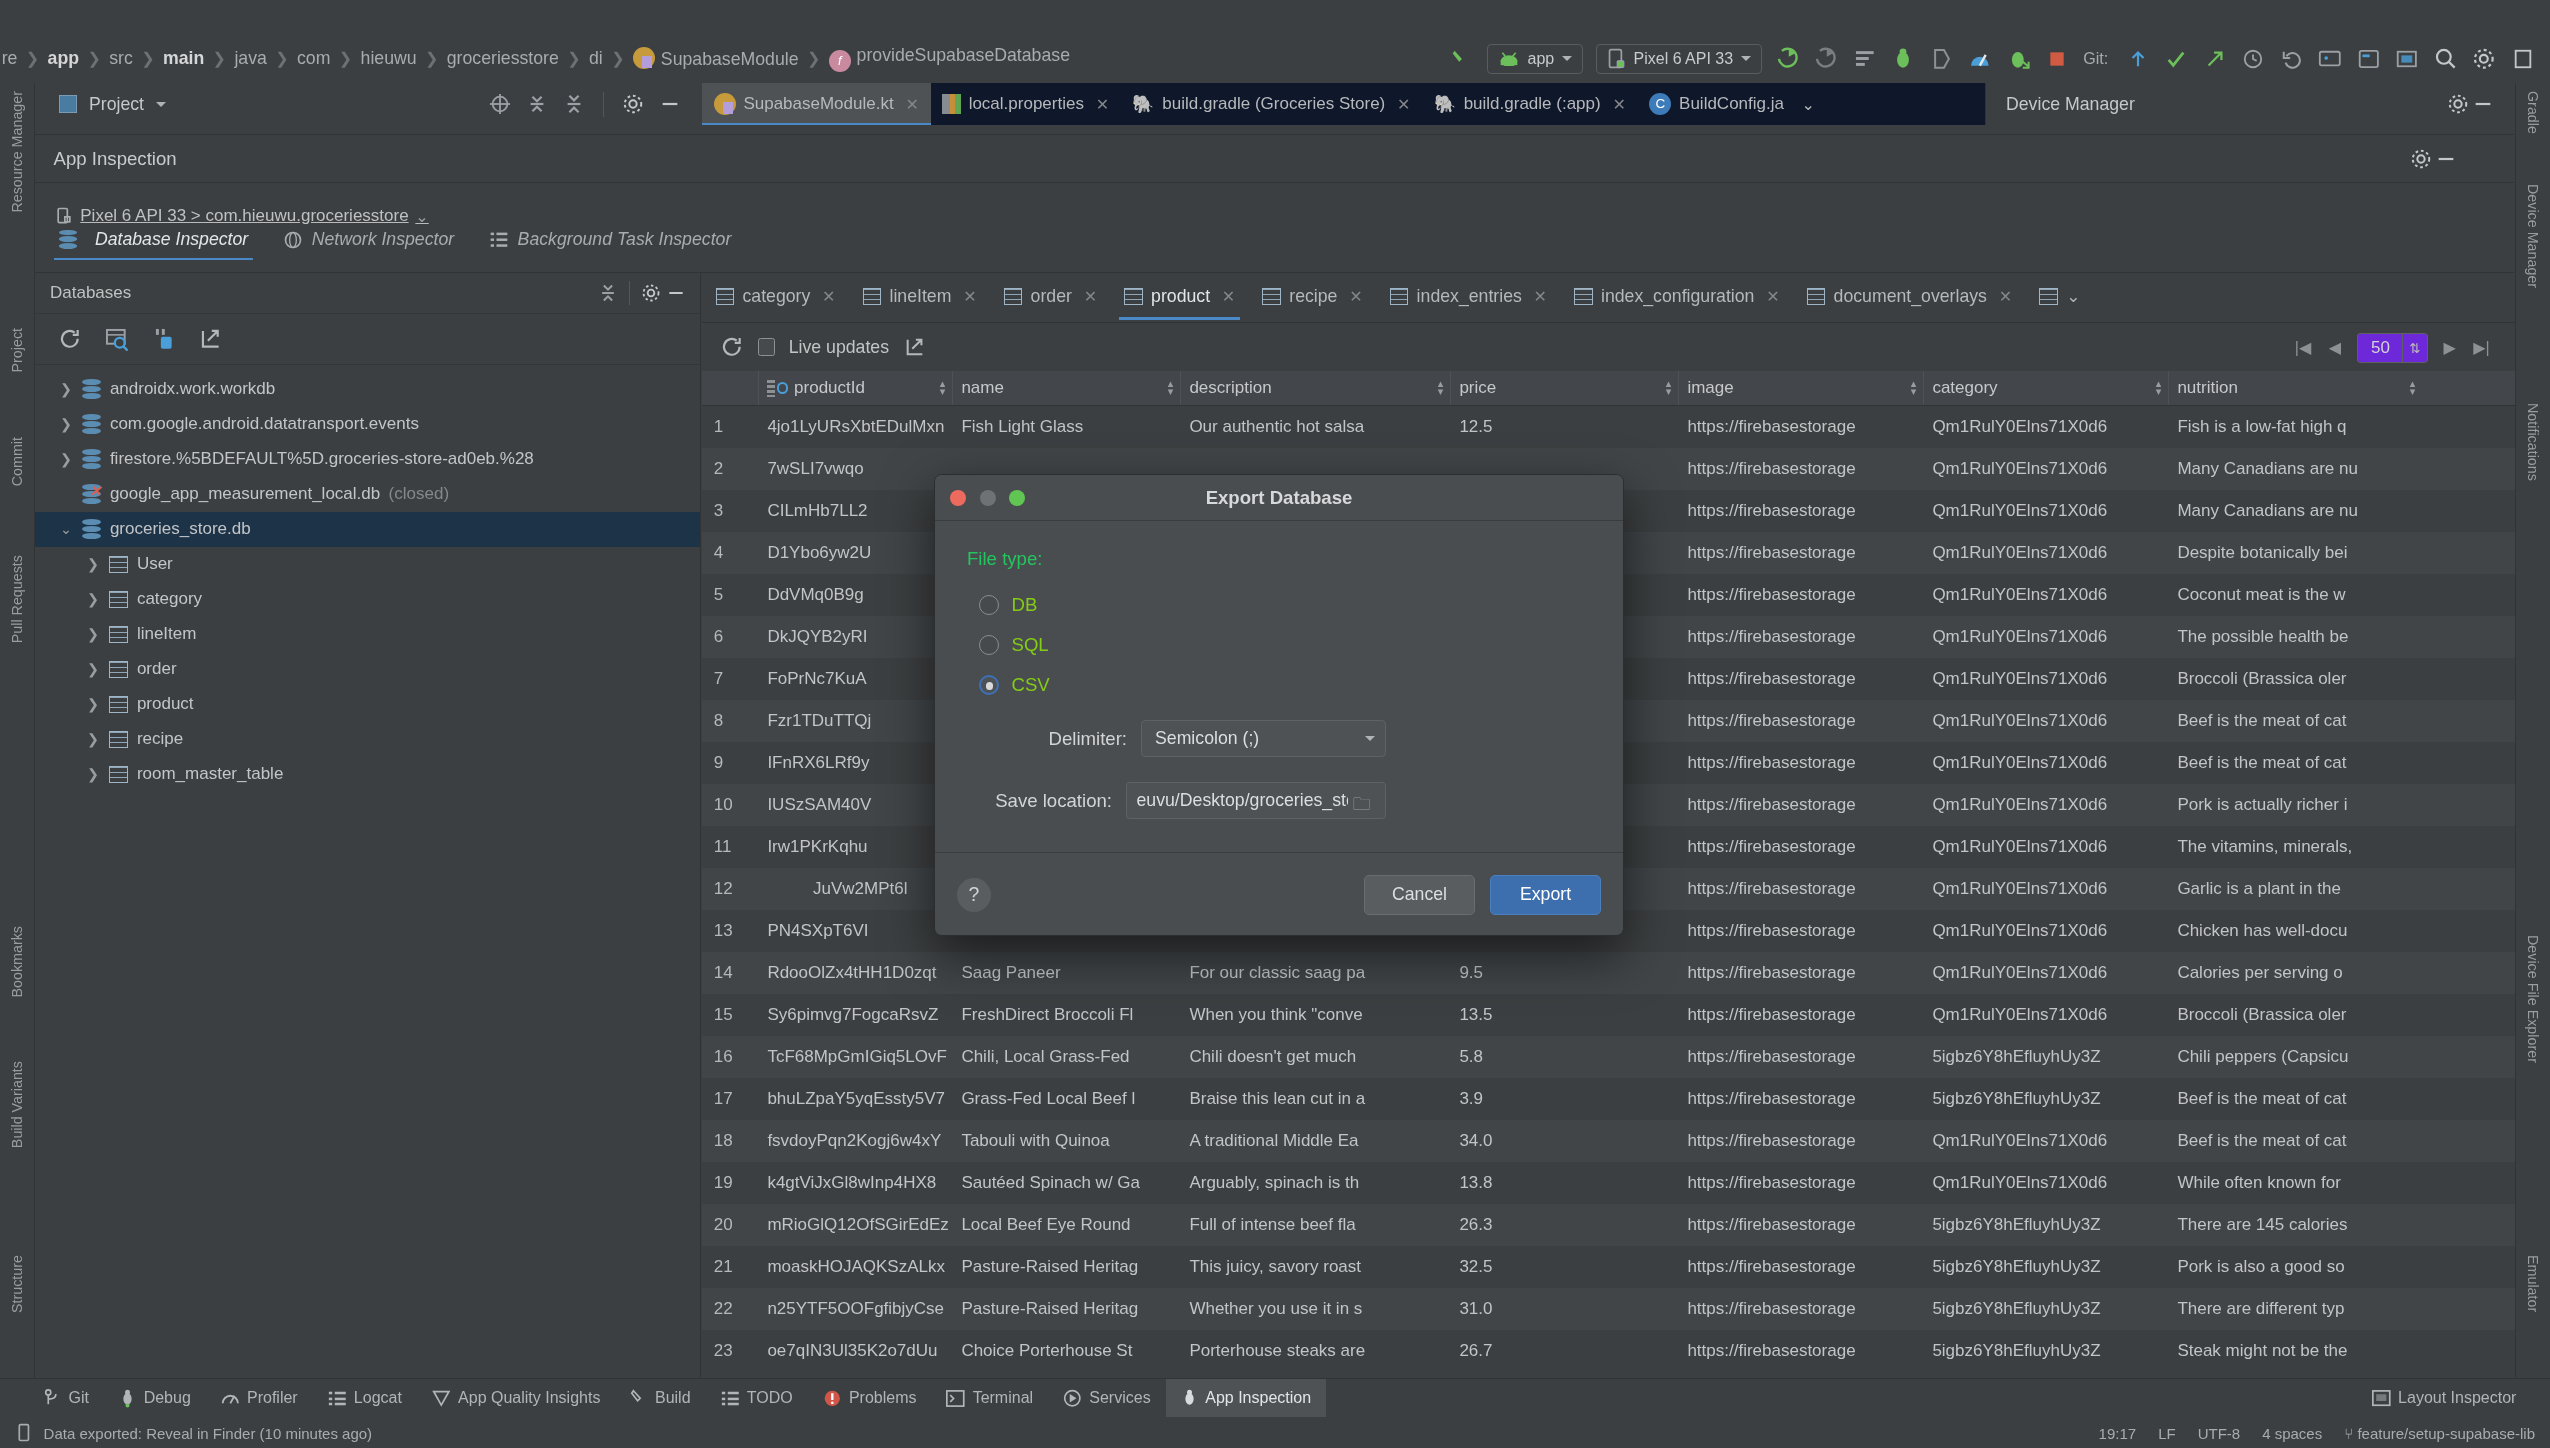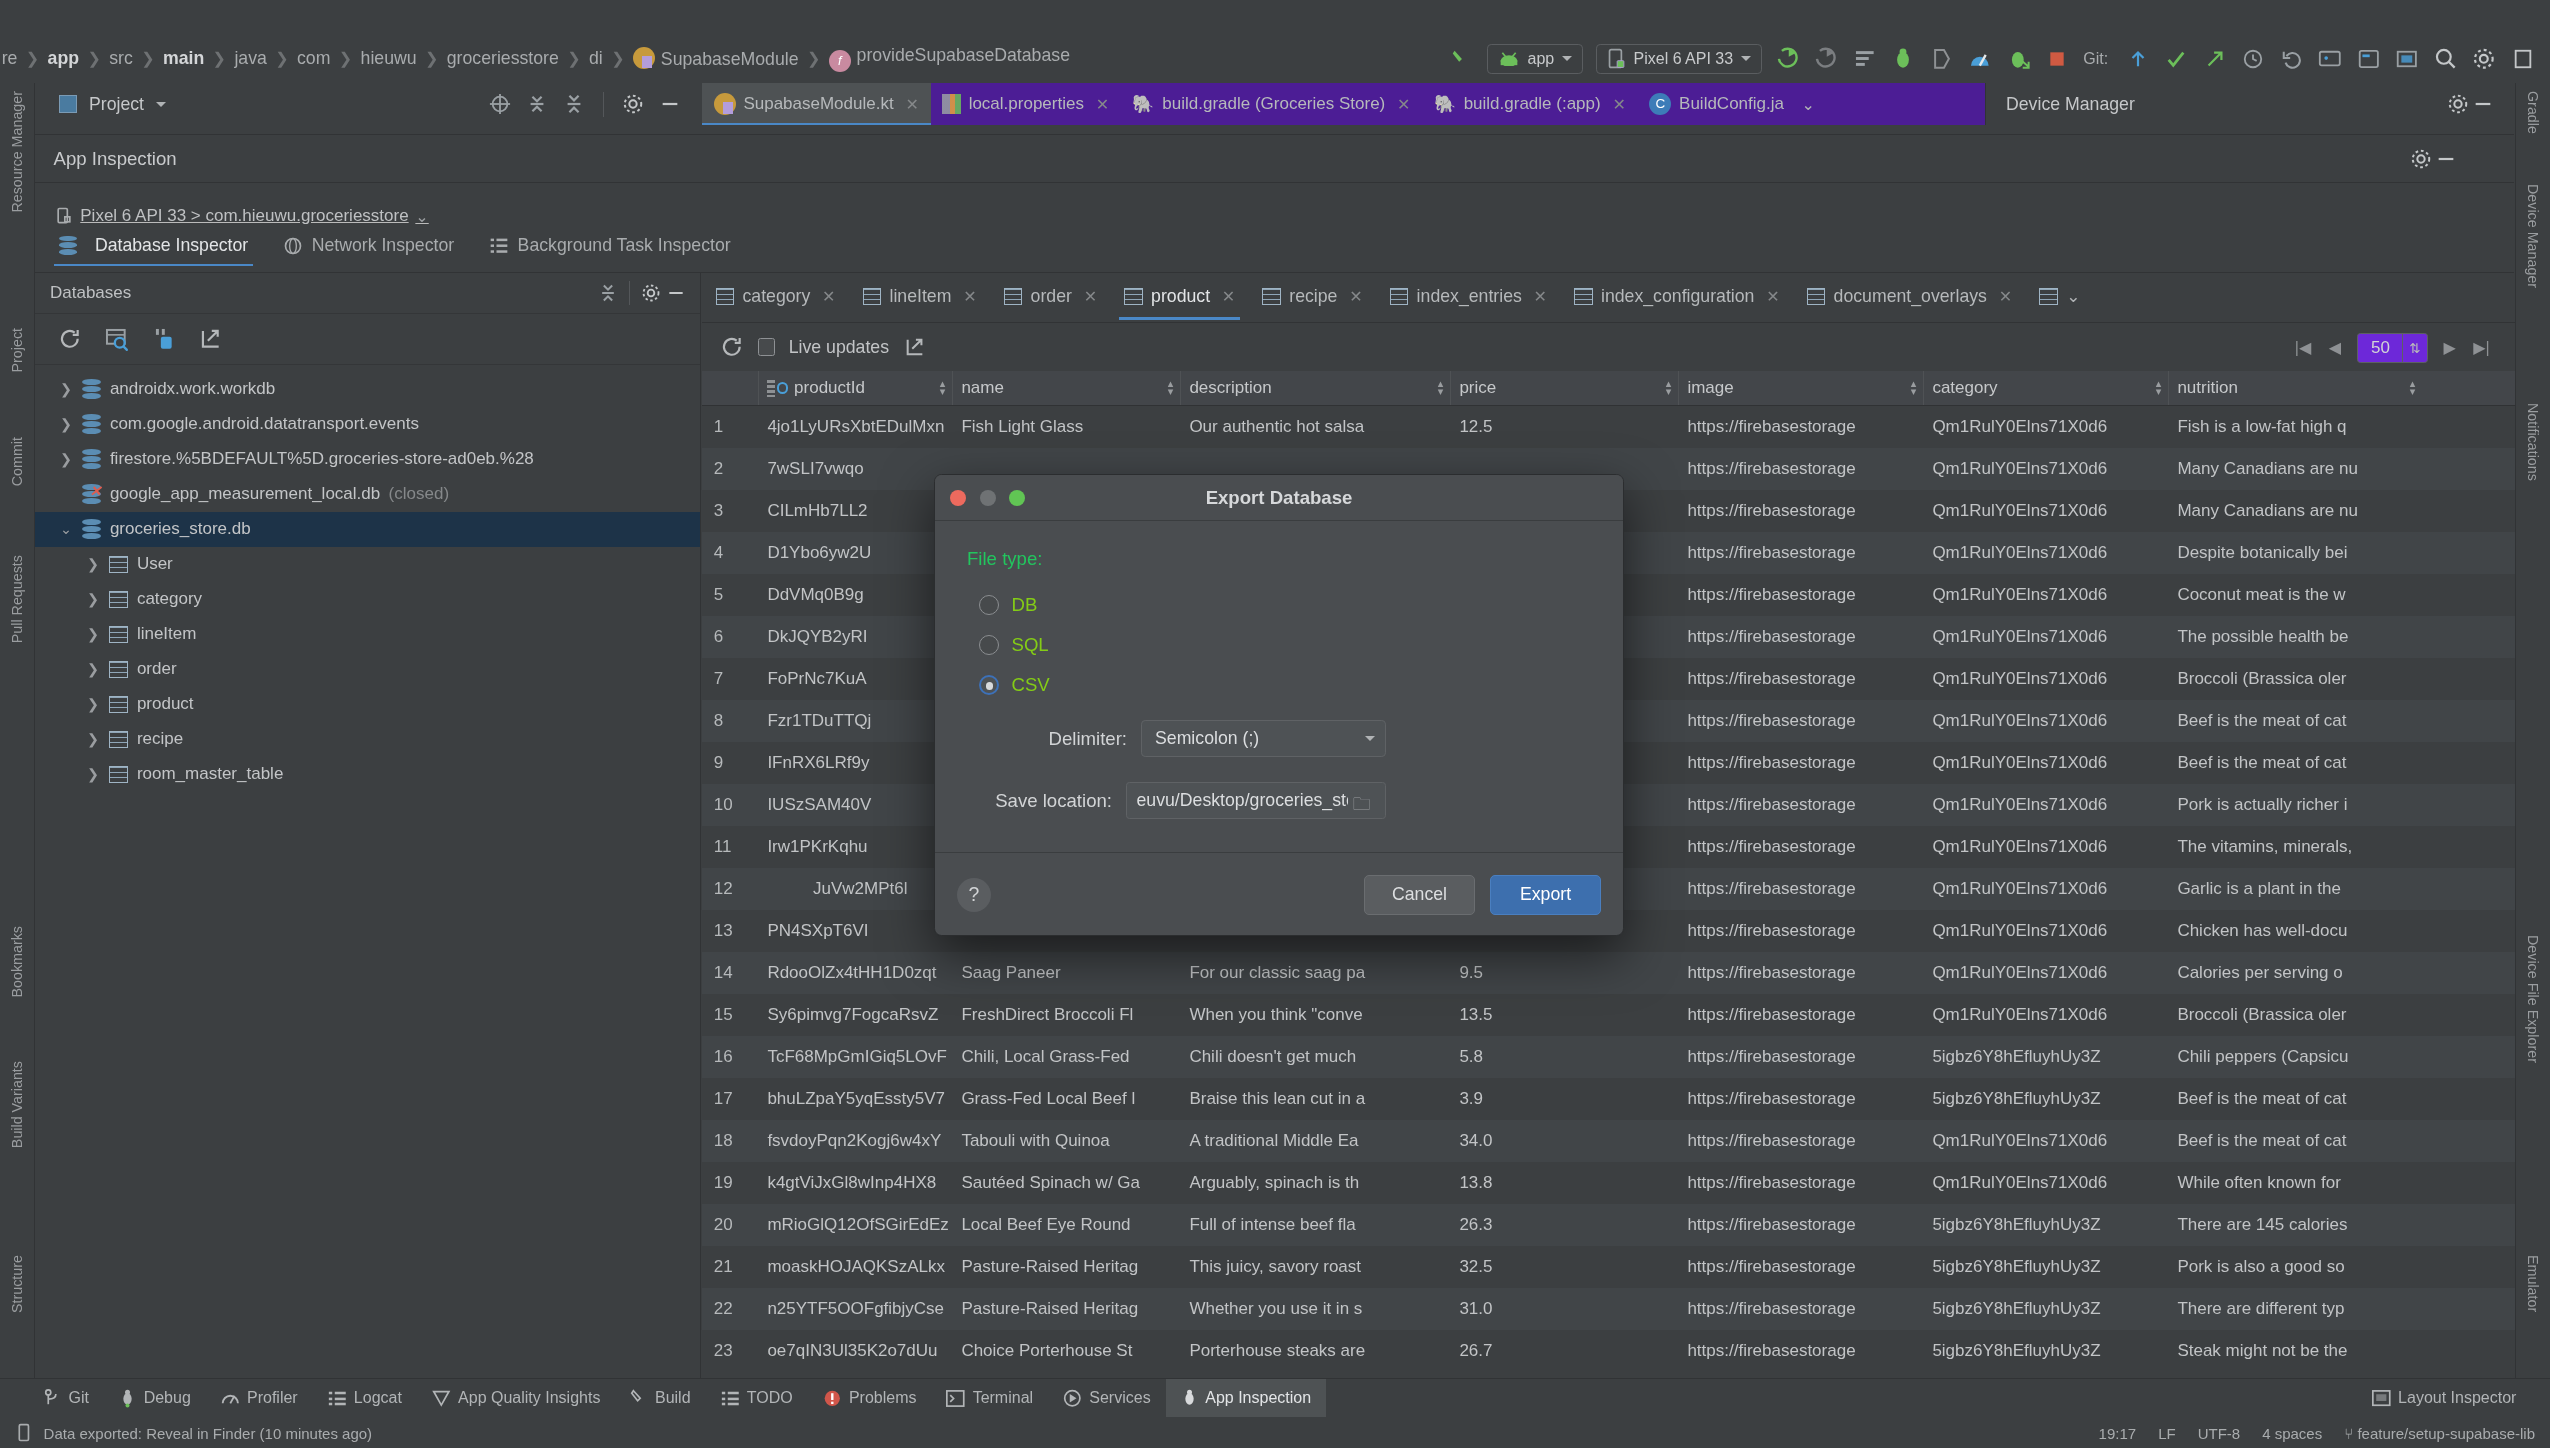--- a/index.html
+++ b/index.html
@@ -68,21 +68,21 @@
   .toolrow {
     position:absolute; left:35px; top:83px; width:666px; height:42px;
     background:#3c3f41; display:flex; align-items:center; padding-left:23.6px; gap:11.8px;
   }
   .proj-lbl{font-size:17.7px;color:#c6c8ca;}
   .sq-ic{width:18.6px;height:18.6px;border:1.7px solid #7b9bb5;background:#4a7ba0;}
 
   
   .etabs {
     position:absolute; left:702px; top:83px; width:1284px; height:42px;
-    background:#4c1d95; display:flex; align-items:stretch;
+    background:#0f172a; display:flex; align-items:stretch;
   }
   .etab {
     display:flex; align-items:center; gap:7.6px; padding:0 11.8px; font-size:17px;
     color:#b6b9bb; position:relative; white-space:nowrap;
   }
   .etab.active { background:#4e5254; }
   .etab.active:after{content:"";position:absolute;left:0;bottom:0;width:100%;height:2.5px;background:#4a88c7;}
   .etab .x { color:#85888a; font-size:16px; margin-left:4.2px;}
   .ic-kt{width:22px;height:22px;border-radius:50%;background:#c79a3c;position:relative;flex:none;}
   .ic-kt:after{content:"";position:absolute;left:9.3px;top:9.3px;width:10px;height:11.8px;background:#b39ddb;}
@@ -107,22 +107,23 @@
   .divline{position:absolute;left:35px;width:2479px;height:0.8px;background:#313335;}
 
   .procrow{
     position:absolute; left:35px; top:187px; width:2479px; height:39px;
     display:flex; align-items:flex-end; padding-left:18.6px; gap:6.7px;text-decoration:underline;
   }
   .procrow .t{font-size:17px;color:#bfc1c3;}
 
   .insp-tabs{
     position:absolute; left:35px; top:229px; width:2479px; height:44px;
-    display:flex; align-items:center; padding-left:18.6px; gap:25px;
+    display:flex; align-items:flex-start; padding-left:18.6px; gap:25px;
     border-bottom:0.8px solid #313335;
+    font-style:italic;
   }
   .itab{display:flex;align-items:center;gap:8.4px;font-size:17.7px;color:#a9acae;padding:0 5px 10px 5px;position:relative;}
   .itab.on{color:#e3e5e7;}
   .itab.on:after{content:"";position:absolute;left:0;bottom:0;width:100%;height:2.5px;background:#4a88c7;}
 
   
   .dbpanel{position:absolute;left:35px;top:273px;width:666px;height:1105px;background:#3c3f41;border-right:0.8px solid #313335;}
   .dbhdr{height:40px;display:flex;align-items:center;padding:0 11.8px 0 15px;}
   .dbhdr .t{font-size:17px;color:#bfc1c3;flex:1;}
   .dbtools{height:52px;display:flex;align-items:center;gap:22px;padding-left:22px;border-top:0.8px solid #343638;border-bottom:0.8px solid #343638;}

